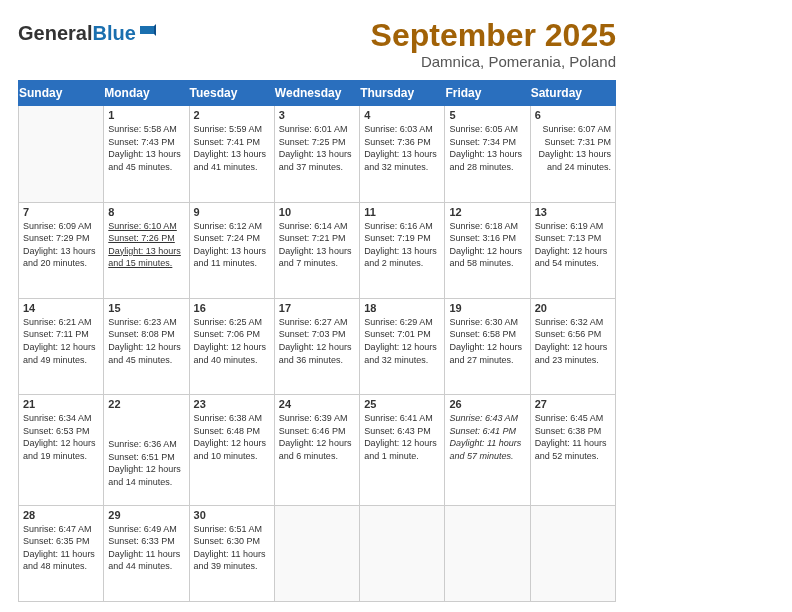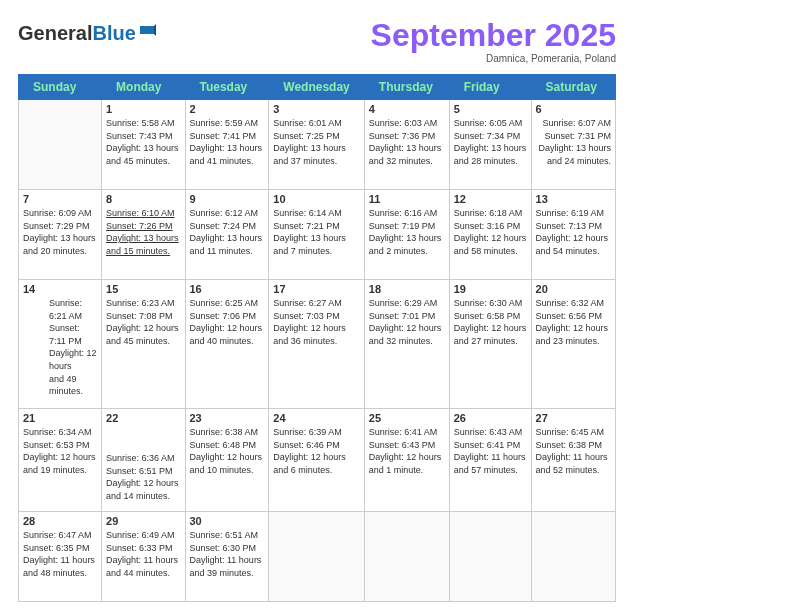--- a/index.html
+++ b/index.html
@@ -28,38 +28,38 @@
       flex-direction: column;
       align-items: flex-start;
       margin-top: 4px;
     }
     .title-area {
       text-align: right;
     }
     .month-title {
       font-size: 32px;
       font-weight: bold;
-      color: #8b5cf6;
+      color: #a16207;
       line-height: 1.1;
     }
     .location {
-      font-size: 10px;
+      font-size: 15px;
       color: #555;
     }
     table {
       width: 100%;
       border-collapse: collapse;
       flex: 1;
     }
     th {
       background: #2a6fbe;
-      color: #86efac;
+      color: #ffffff;
       font-size: 12px;
       font-weight: bold;
-      padding: 5px 14px;
+      padding: 5px 0;
       border: 1px solid #2a6fbe;
       text-align: left;
     }
     td {
       border: 1px solid #ccc;
       vertical-align: top;
       padding: 3px 4px;
       font-size: 9.5px;
       color: #333;
       width: calc(100% / 7);
@@ -226,29 +226,29 @@
             <span class="day-num">13</span>
             <div class="day-info" style="white-space: pre-line;">Sunrise: 6:19 AM
 Sunset: 7:13 PM
 Daylight: 12 hours
 and 54 minutes.</div>
           </td>
         </tr>
         <tr>
           <td>
             <span class="day-num">14</span>
-            <div class="day-info" style="white-space: pre-line; margin-left: 26px;">Sunrise: 6:21 AM
+            <div class="day-info" style="white-space: pre-line;">Sunrise: 6:21 AM
 Sunset: 7:11 PM
 Daylight: 12 hours
 and 49 minutes.</div>
           </td>
           <td>
             <span class="day-num">15</span>
             <div class="day-info" style="white-space: pre-line;">Sunrise: 6:23 AM
-Sunset: 7:08 PM
+Sunset: 8:08 PM
 Daylight: 12 hours
 and 45 minutes.</div>
           </td>
           <td>
             <span class="day-num">16</span>
             <div class="day-info" style="white-space: pre-line;">Sunrise: 6:25 AM
 Sunset: 7:06 PM
 Daylight: 12 hours
 and 40 minutes.</div>
           </td>
@@ -312,21 +312,21 @@
           </td>
           <td>
             <span class="day-num">25</span>
             <div class="day-info" style="white-space: pre-line;">Sunrise: 6:41 AM
 Sunset: 6:43 PM
 Daylight: 12 hours
 and 1 minute.</div>
           </td>
           <td>
             <span class="day-num">26</span>
-            <div class="day-info" style="white-space: pre-line;">Sunrise: 6:43 AM
+            <div class="day-info" style="white-space: pre-line; font-style: italic;">Sunrise: 6:43 AM
 Sunset: 6:41 PM
 Daylight: 11 hours
 and 57 minutes.</div>
           </td>
           <td>
             <span class="day-num">27</span>
             <div class="day-info" style="white-space: pre-line;">Sunrise: 6:45 AM
 Sunset: 6:38 PM
 Daylight: 11 hours
 and 52 minutes.</div>

